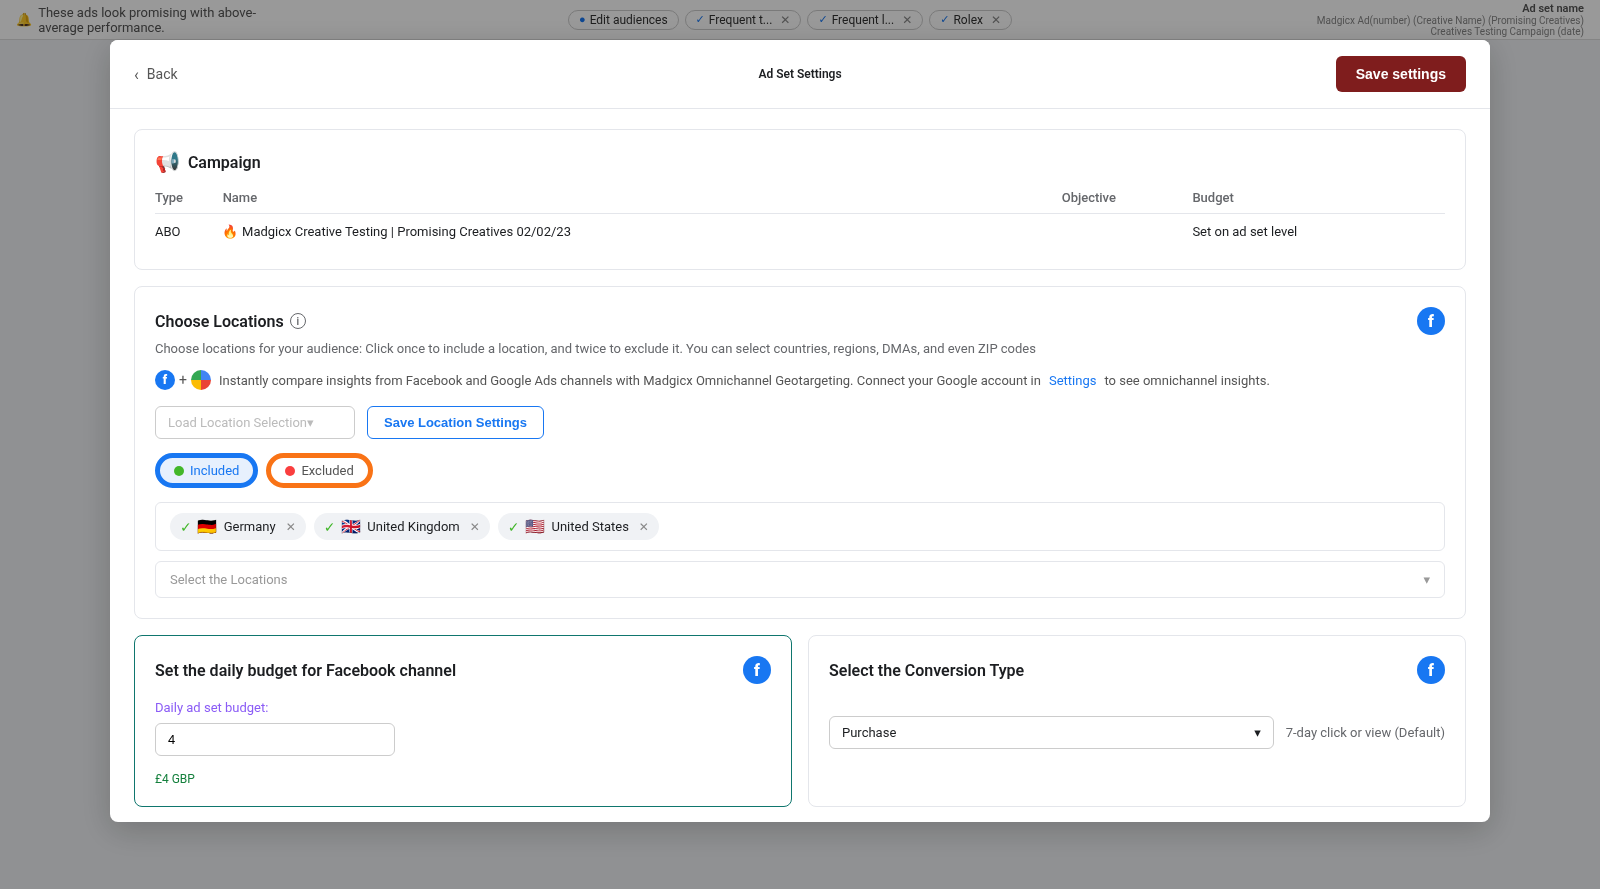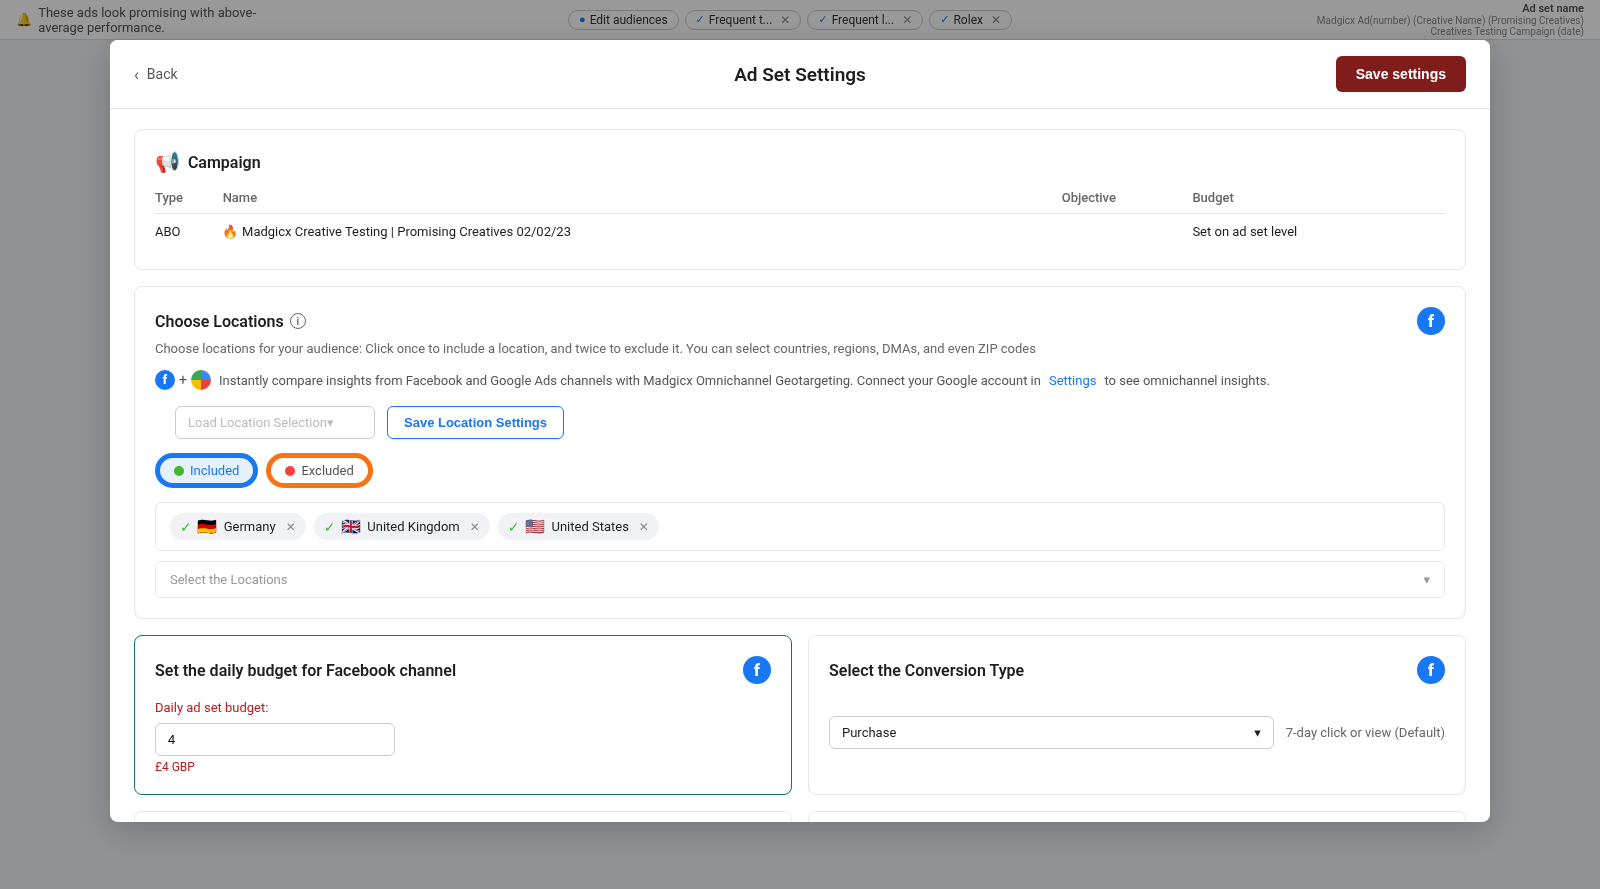--- a/index.html
+++ b/index.html
@@ -94,21 +94,21 @@
       display: flex;
       align-items: center;
       gap: 8px;
       cursor: pointer;
     }
     .back-arrow { color: #555; font-size: 16px; }
     .modal-title {
       position: absolute;
       left: 50%;
       transform: translateX(-50%);
-      font-size: 19px;
+      font-size: 12px;
       font-weight: 600;
     }
     .save-btn {
       background: #7f1d1d;
       color: #fff;
       border: none;
       border-radius: 6px;
       padding: 10px 20px;
       font-size: 14px;
       font-weight: 600;
@@ -211,21 +211,20 @@
       display: flex;
       align-items: center;
       border: 1px solid #ccc;
       border-radius: 6px;
       padding: 8px 12px;
       font-size: 13px;
       color: #bbb;
       flex: 0 0 200px;
       cursor: pointer;
       background: #fff;
-      margin-left: 20px;
     }
     .save-location-btn {
       border: 1px solid #1877f2;
       border-radius: 6px;
       background: #fff;
       color: #1877f2;
       padding: 8px 16px;
       font-size: 13px;
       font-weight: 600;
       cursor: pointer;
@@ -311,35 +310,35 @@
       padding: 20px;
     }
     .budget-section-title {
       display: flex;
       justify-content: space-between;
       align-items: center;
       margin-bottom: 16px;
     }
     .budget-label {
       font-size: 13px;
-      color: #b91c1c;
+      color: #8b5cf6;
       margin-bottom: 8px;
     }
     .budget-input {
       border: 1px solid #ccc;
       border-radius: 6px;
       padding: 8px 12px;
       font-size: 13px;
       width: 240px;
       outline: none;
     }
     .budget-currency {
       font-size: 12px;
-      color: #b91c1c;
-      margin-top: 4px;
+      color: #15803d;
+      margin-top: 16px;
     }
 
     
     .conversion-section {
       background: #fff;
       border: 1px solid #e4e6eb;
       border-radius: 8px;
       padding: 20px;
     }
     .section-title-row {

